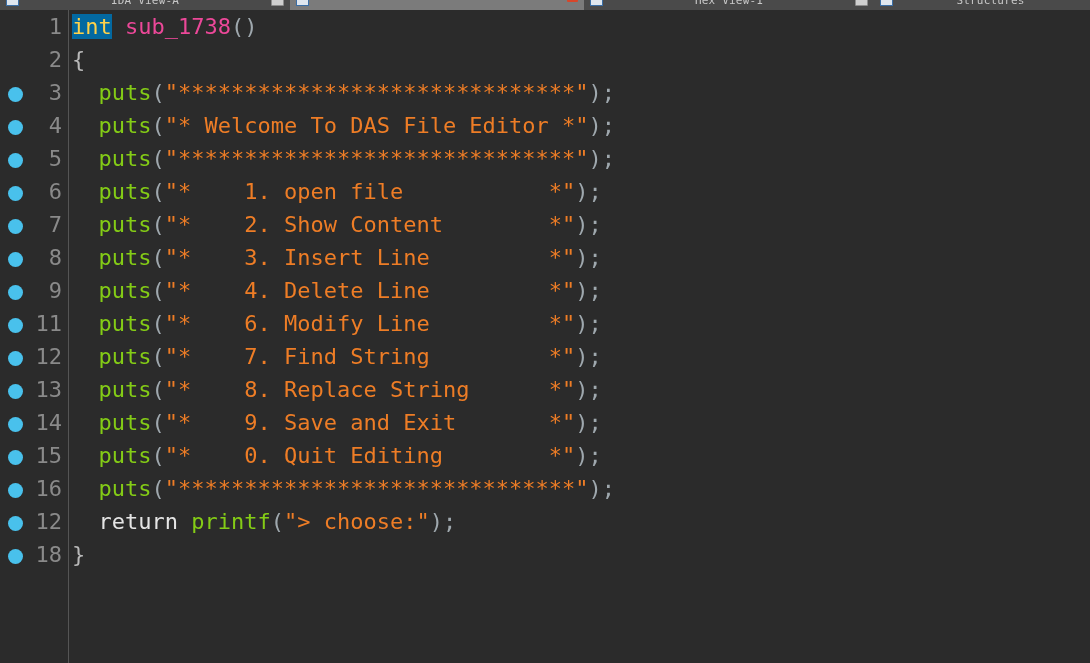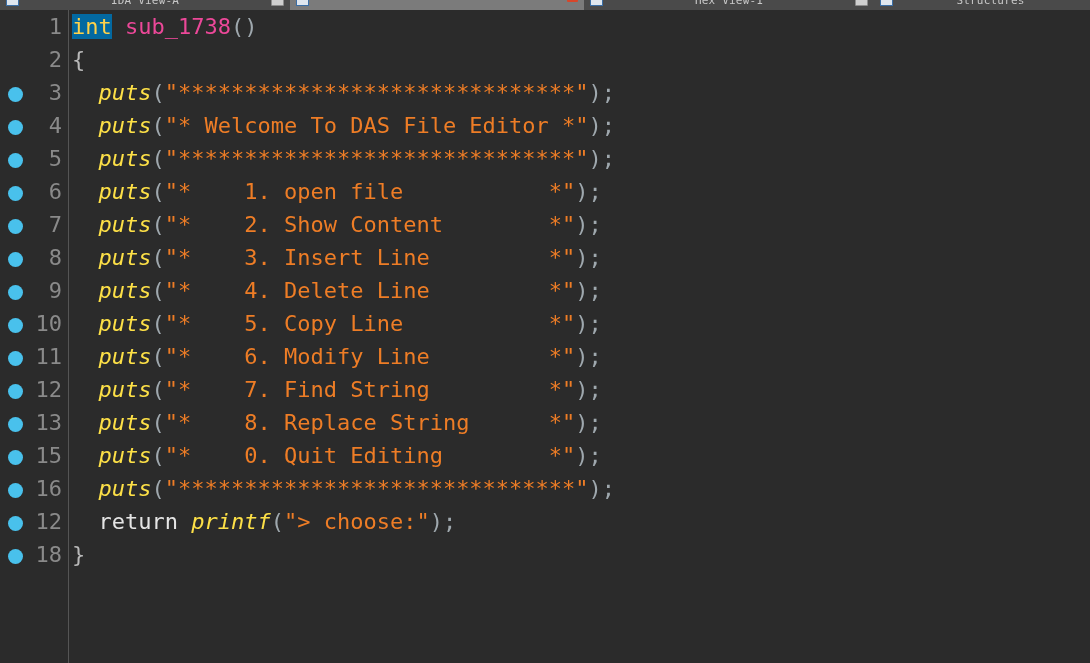--- a/index.html
+++ b/index.html
@@ -99,21 +99,21 @@
     font-size: 22px;
   }
   .src {
     position: absolute;
     left: 72px; top: 0;
     font-size: 22px;
     letter-spacing: 0px;
   }
   .kw-hl   { color: #ffd24a; background: #0369a1; }
   .fn      { color: #ec4899; }
-  .fncall  { color: #fde047; font-style: italic; }
+  .fncall  { color: #84cc16; }
   .punct   { color: #9fa8ae; }
   .str     { color: #ee7d26; }
   .brace   { color: #b9b9b9; }
   .ret     { color: #e5e5e5; }
   .cursor {
     display: inline-block;
     width: 2px;
     height: 24px;
     background: #ffffff;
     vertical-align: -4px;
@@ -153,22 +153,22 @@
   <div class="code" id="code-lines">
       <div class="line"><span class="lnum">1</span><span class="src"><span class="cursor"></span><span class="kw-hl">int</span><span class=""> </span><span class="fn">sub_1738</span><span class="punct">()</span></span></div>
       <div class="line"><span class="lnum">2</span><span class="src"><span class="brace">{</span></span></div>
       <div class="line"><span class="bp"></span><span class="lnum">3</span><span class="src"><span class="fncall">  puts</span><span class="punct">(</span><span class="str">"******************************"</span><span class="punct">);</span></span></div>
       <div class="line"><span class="bp"></span><span class="lnum">4</span><span class="src"><span class="fncall">  puts</span><span class="punct">(</span><span class="str">"* Welcome To DAS File Editor *"</span><span class="punct">);</span></span></div>
       <div class="line"><span class="bp"></span><span class="lnum">5</span><span class="src"><span class="fncall">  puts</span><span class="punct">(</span><span class="str">"******************************"</span><span class="punct">);</span></span></div>
       <div class="line"><span class="bp"></span><span class="lnum">6</span><span class="src"><span class="fncall">  puts</span><span class="punct">(</span><span class="str">"*    1. open file           *"</span><span class="punct">);</span></span></div>
       <div class="line"><span class="bp"></span><span class="lnum">7</span><span class="src"><span class="fncall">  puts</span><span class="punct">(</span><span class="str">"*    2. Show Content        *"</span><span class="punct">);</span></span></div>
       <div class="line"><span class="bp"></span><span class="lnum">8</span><span class="src"><span class="fncall">  puts</span><span class="punct">(</span><span class="str">"*    3. Insert Line         *"</span><span class="punct">);</span></span></div>
       <div class="line"><span class="bp"></span><span class="lnum">9</span><span class="src"><span class="fncall">  puts</span><span class="punct">(</span><span class="str">"*    4. Delete Line         *"</span><span class="punct">);</span></span></div>
-      <div class="line"><span class="bp"></span><span class="lnum">10</span><span class="src"><span class="fncall">  puts</span><span class="punct">(</span><span class="str">"*    5. Copy Line           *"</span><span class="punct">);</span></span></div>
       <div class="line"><span class="bp"></span><span class="lnum">11</span><span class="src"><span class="fncall">  puts</span><span class="punct">(</span><span class="str">"*    6. Modify Line         *"</span><span class="punct">);</span></span></div>
       <div class="line"><span class="bp"></span><span class="lnum">12</span><span class="src"><span class="fncall">  puts</span><span class="punct">(</span><span class="str">"*    7. Find String         *"</span><span class="punct">);</span></span></div>
       <div class="line"><span class="bp"></span><span class="lnum">13</span><span class="src"><span class="fncall">  puts</span><span class="punct">(</span><span class="str">"*    8. Replace String      *"</span><span class="punct">);</span></span></div>
+      <div class="line"><span class="bp"></span><span class="lnum">14</span><span class="src"><span class="fncall">  puts</span><span class="punct">(</span><span class="str">"*    9. Save and Exit       *"</span><span class="punct">);</span></span></div>
       <div class="line"><span class="bp"></span><span class="lnum">15</span><span class="src"><span class="fncall">  puts</span><span class="punct">(</span><span class="str">"*    0. Quit Editing        *"</span><span class="punct">);</span></span></div>
       <div class="line"><span class="bp"></span><span class="lnum">16</span><span class="src"><span class="fncall">  puts</span><span class="punct">(</span><span class="str">"******************************"</span><span class="punct">);</span></span></div>
       <div class="line"><span class="bp"></span><span class="lnum">12</span><span class="src"><span class="ret">  return </span><span class="fncall">printf</span><span class="punct">(</span><span class="str">"&gt; choose:"</span><span class="punct">);</span></span></div>
       <div class="line"><span class="bp"></span><span class="lnum">18</span><span class="src"><span class="brace">}</span></span></div>
     </div>
 </div>
 
 </body></html>

